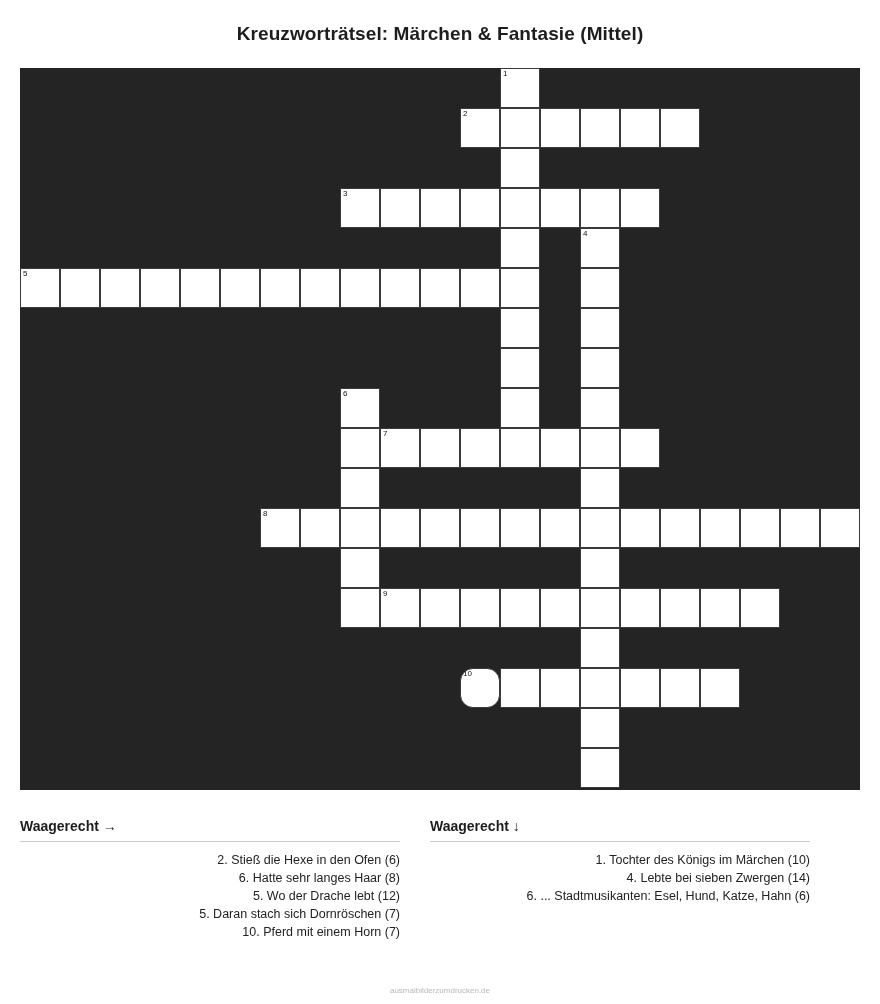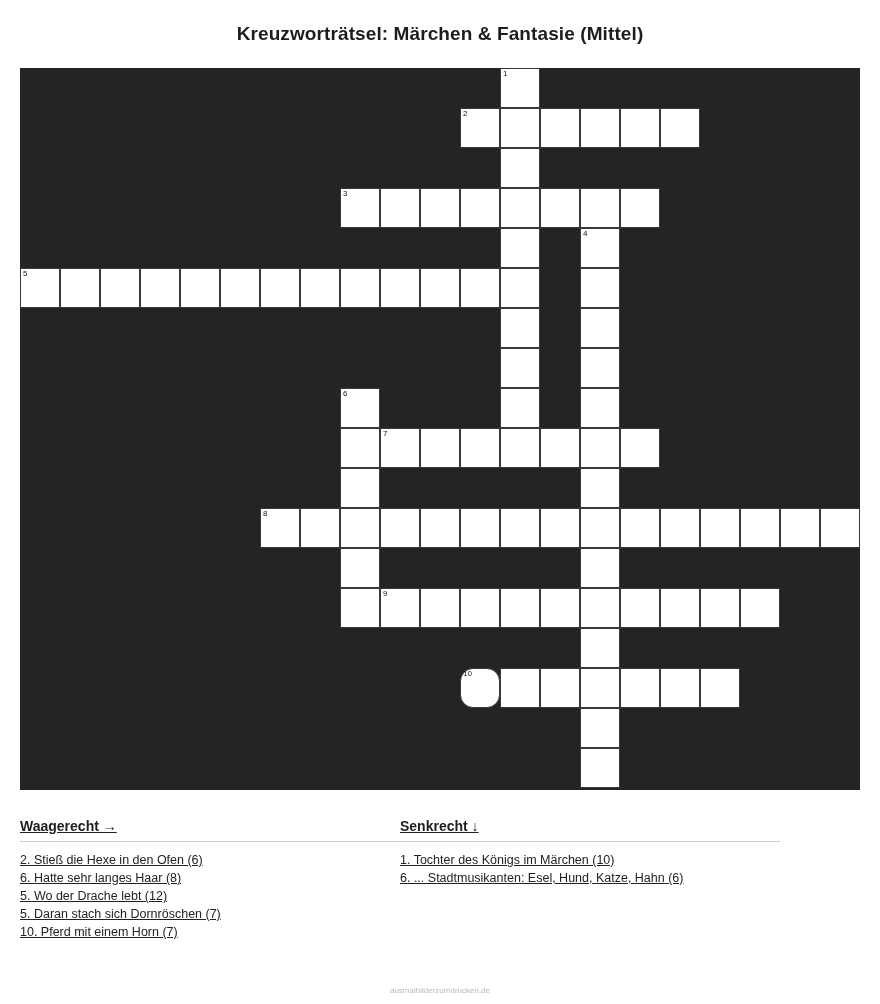--- a/index.html
+++ b/index.html
@@ -59,37 +59,38 @@
     line-height: 10px;
     color: #111111;
     font-family: "Liberation Sans", sans-serif;
   }
   .clues {
     position: absolute;
     left: 20px;
     top: 818px;
     width: 840px;
     display: flex;
-    text-decoration: underline;
+    gap: 30px;
   }
   .clue-col {
     width: 380px;
   }
   .clue-head {
     font-size: 14px;
     font-weight: bold;
     color: #1d1d1d;
     padding-bottom: 7px;
     border-bottom: 1px solid #cccccc;
     margin: 0 0 9px 0;
   }
   .clue-list {
     list-style: none;
     margin: 0;
     padding: 0;
+    text-align: right;
   }
   .clue-list li {
     font-size: 12.5px;
     line-height: 18px;
     color: #222222;
     margin-bottom: 0px;
   }
   .footer {
     position: absolute;
     left: 0;
@@ -224,23 +225,24 @@
       <div class="clue-head">Waagerecht →</div>
       <ul class="clue-list" id="across-list">
           <li>2. Stieß die Hexe in den Ofen (6)</li>
           <li>6. Hatte sehr langes Haar (8)</li>
           <li>5. Wo der Drache lebt (12)</li>
           <li>5. Daran stach sich Dornröschen (7)</li>
           <li>10. Pferd mit einem Horn (7)</li>
         </ul>
     </div>
     <div class="clue-col">
-      <div class="clue-head">Senkrecht ↓</div>
+      <div class="clue-head">Waagerecht ↓</div>
       <ul class="clue-list" id="down-list">
           <li>1. Tochter des Königs im Märchen (10)</li>
+          <li>4. Lebte bei sieben Zwergen (14)</li>
           <li>6. ... Stadtmusikanten: Esel, Hund, Katze, Hahn (6)</li>
         </ul>
     </div>
   </div>
 
   <div class="footer">ausmalbilderzumdrucken.de</div>
 
 </div>
 
 </body></html>

